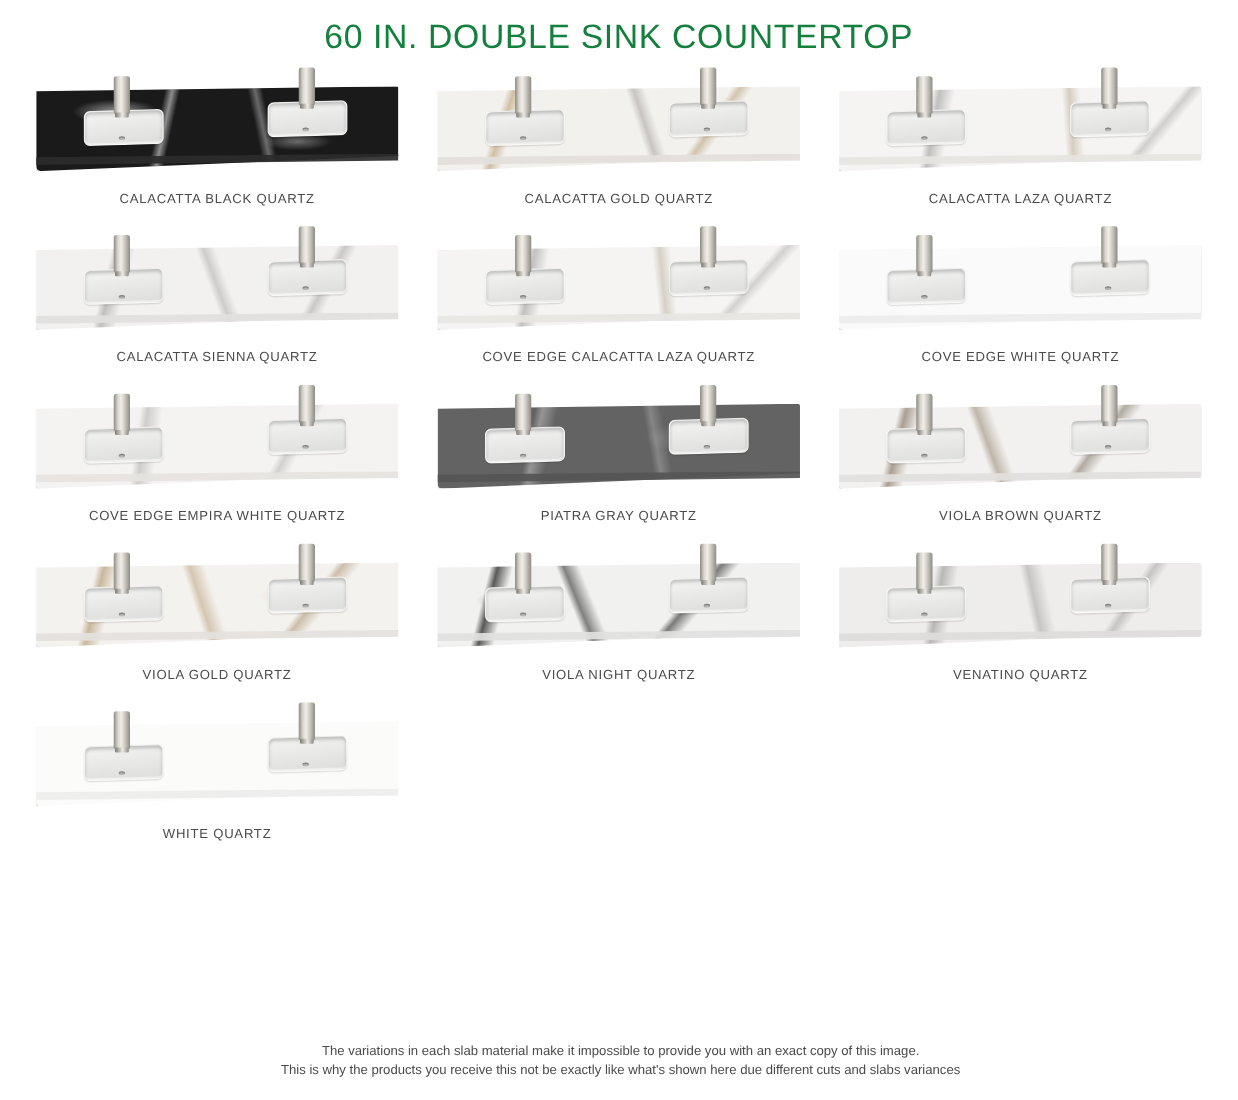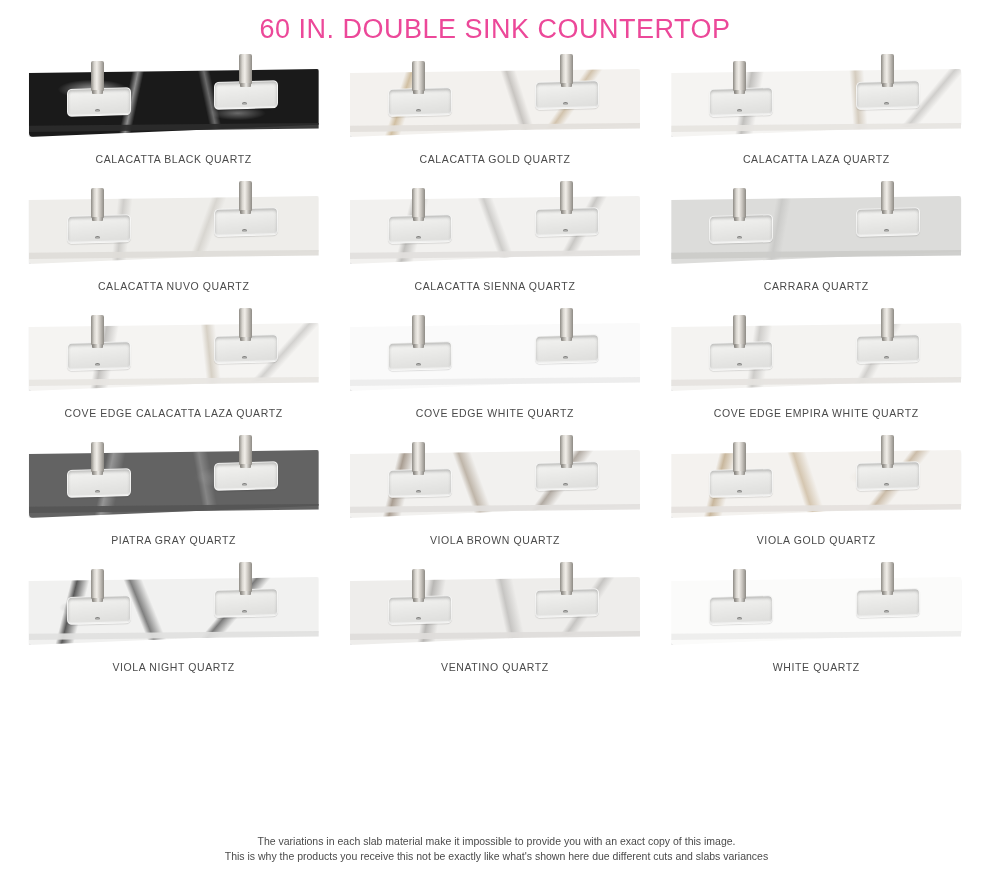--- a/index.html
+++ b/index.html
@@ -19,21 +19,21 @@
     width: 990px;
     height: 880px;
     box-sizing: border-box;
     padding: 0;
   }
   .title {
     text-align: center;
     font-size: 27px;
     font-weight: 400;
     letter-spacing: 0.5px;
-    color: #ec4899;
+    color: #15803d;
     padding-top: 14px;
     padding-bottom: 6px;
     font-family: "Liberation Sans", sans-serif;
   }
   .grid {
     display: grid;
     grid-template-columns: repeat(3, 1fr);
     grid-auto-rows: 112px;
     column-gap: 6px;
     row-gap: 15px;
@@ -192,68 +192,38 @@
         <div class="sink left"></div>
         <div class="drain left"></div>
         <div class="sink right"></div>
         <div class="drain right"></div>
         <div class="faucet left"></div>
         <div class="faucet right"></div>
       </div>
       <div class="caption">CALACATTA LAZA QUARTZ</div>
     </div>
 
-    <div class="cell">
-      <div class="counter-wrap">
-        <div class="slab">
-          <div class="surface" style="background-color: rgb(238, 237, 234); background-image: linear-gradient(96deg, rgba(160, 158, 154, 0) 30%, rgba(150, 148, 144, 0.35) 32%, rgba(160, 158, 154, 0) 35%), linear-gradient(110deg, rgba(175, 170, 160, 0) 58%, rgba(165, 160, 150, 0.3) 60%, rgba(175, 170, 160, 0) 63%);"></div>
-        </div>
-        <div class="edge" style="background: rgb(222, 220, 216);"></div>
-        <div class="sink left"></div>
-        <div class="drain left"></div>
-        <div class="sink right"></div>
-        <div class="drain right"></div>
-        <div class="faucet left"></div>
-        <div class="faucet right"></div>
-      </div>
-      <div class="caption">CALACATTA NUVO QUARTZ</div>
-    </div>
 
     <div class="cell">
       <div class="counter-wrap">
         <div class="slab">
           <div class="surface" style="background-color: rgb(242, 241, 239); background-image: linear-gradient(104deg, rgba(140, 138, 134, 0) 20%, rgba(120, 118, 114, 0.4) 22%, rgba(140, 138, 134, 0) 26%), linear-gradient(70deg, rgba(150, 148, 144, 0) 48%, rgba(130, 128, 124, 0.32) 50%, rgba(150, 148, 144, 0) 53%), linear-gradient(118deg, rgba(150, 148, 144, 0) 74%, rgba(125, 123, 119, 0.35) 76%, rgba(150, 148, 144, 0) 79%);"></div>
         </div>
         <div class="edge" style="background: rgb(226, 224, 221);"></div>
         <div class="sink left"></div>
         <div class="drain left"></div>
         <div class="sink right"></div>
         <div class="drain right"></div>
         <div class="faucet left"></div>
         <div class="faucet right"></div>
       </div>
       <div class="caption">CALACATTA SIENNA QUARTZ</div>
     </div>
 
 
-    <div class="cell">
-      <div class="counter-wrap">
-        <div class="slab">
-          <div class="surface" style="background-color: rgb(220, 220, 218); background-image: linear-gradient(100deg, rgba(160, 160, 158, 0) 35%, rgba(150, 150, 148, 0.25) 37%, rgba(160, 160, 158, 0) 40%);"></div>
-        </div>
-        <div class="edge" style="background: rgb(203, 203, 201);"></div>
-        <div class="sink left"></div>
-        <div class="drain left"></div>
-        <div class="sink right"></div>
-        <div class="drain right"></div>
-        <div class="faucet left"></div>
-        <div class="faucet right"></div>
-      </div>
-      <div class="caption">CARRARA QUARTZ</div>
-    </div>
 
     <div class="cell">
       <div class="counter-wrap">
         <div class="slab">
           <div class="surface" style="background-color: rgb(245, 244, 242); background-image: linear-gradient(100deg, rgba(150, 148, 145, 0) 24%, rgba(125, 123, 120, 0.42) 26%, rgba(150, 148, 145, 0) 30%), linear-gradient(84deg, rgba(165, 150, 125, 0) 60%, rgba(160, 145, 118, 0.36) 62%, rgba(165, 150, 125, 0) 65%), linear-gradient(132deg, rgba(140, 138, 135, 0) 78%, rgba(120, 118, 115, 0.28) 80%, rgba(140, 138, 135, 0) 83%);"></div>
         </div>
         <div class="edge" style="background: rgb(231, 229, 226);"></div>
         <div class="sink left"></div>
         <div class="drain left"></div>
         <div class="sink right"></div>

